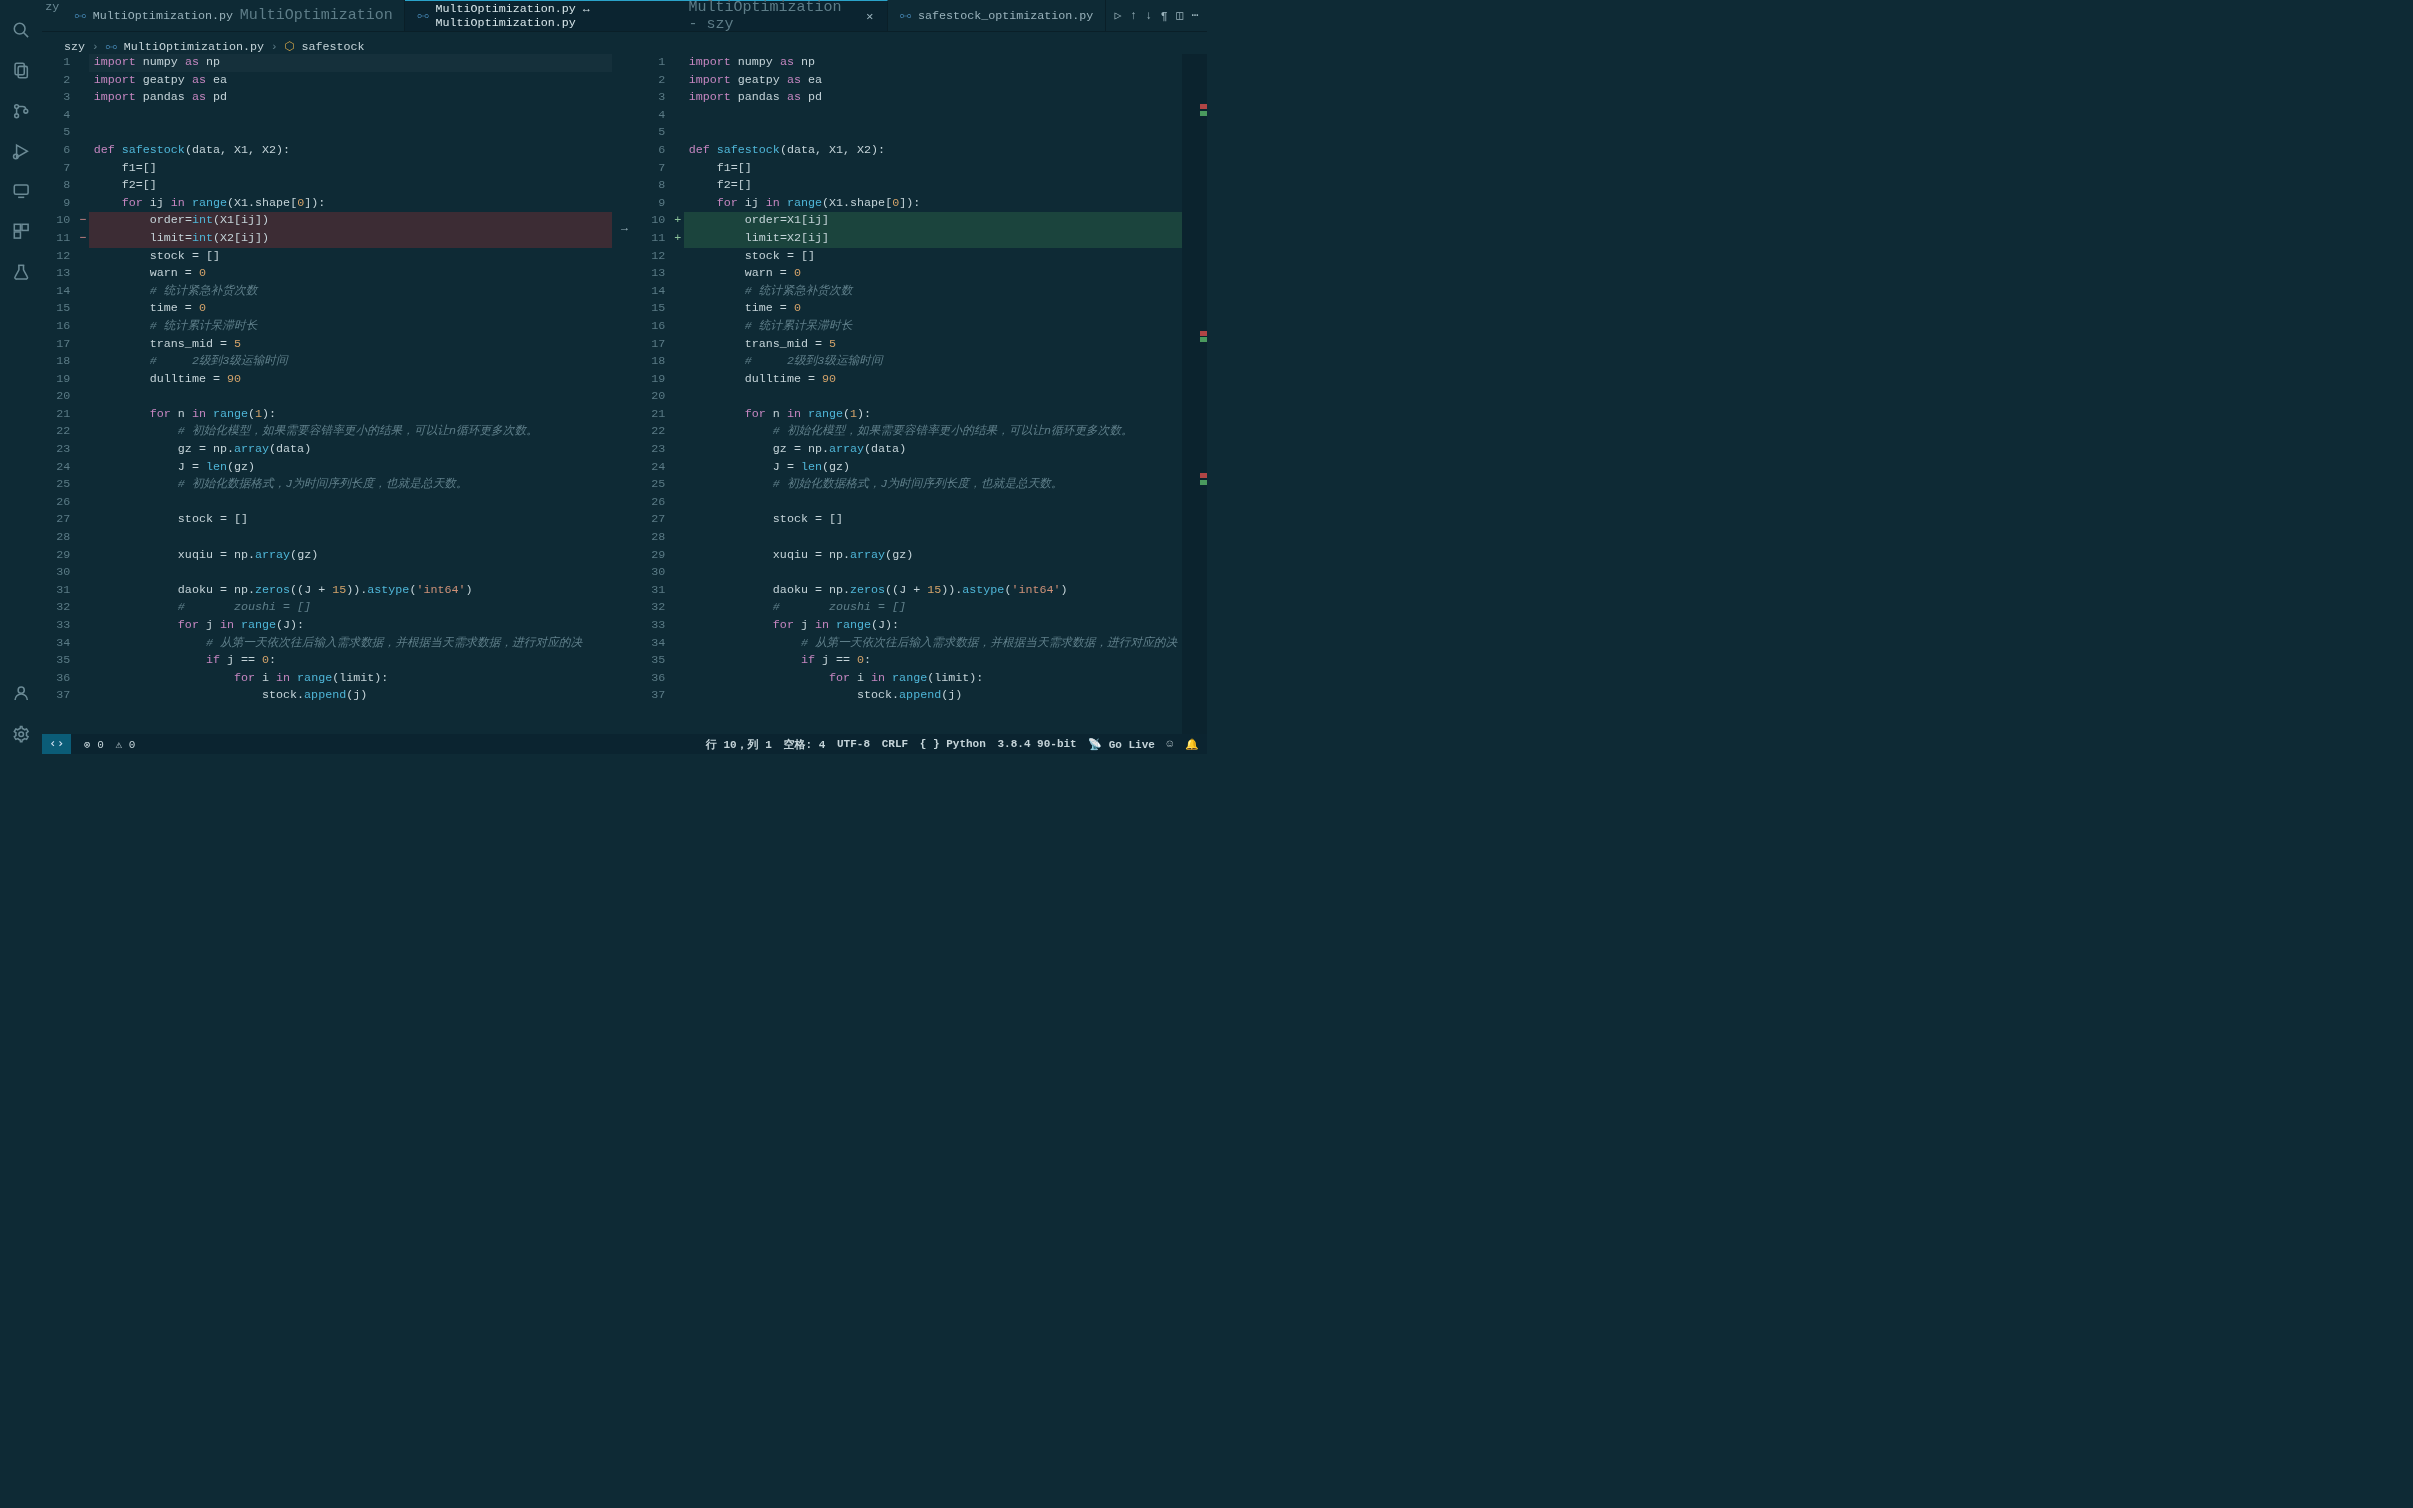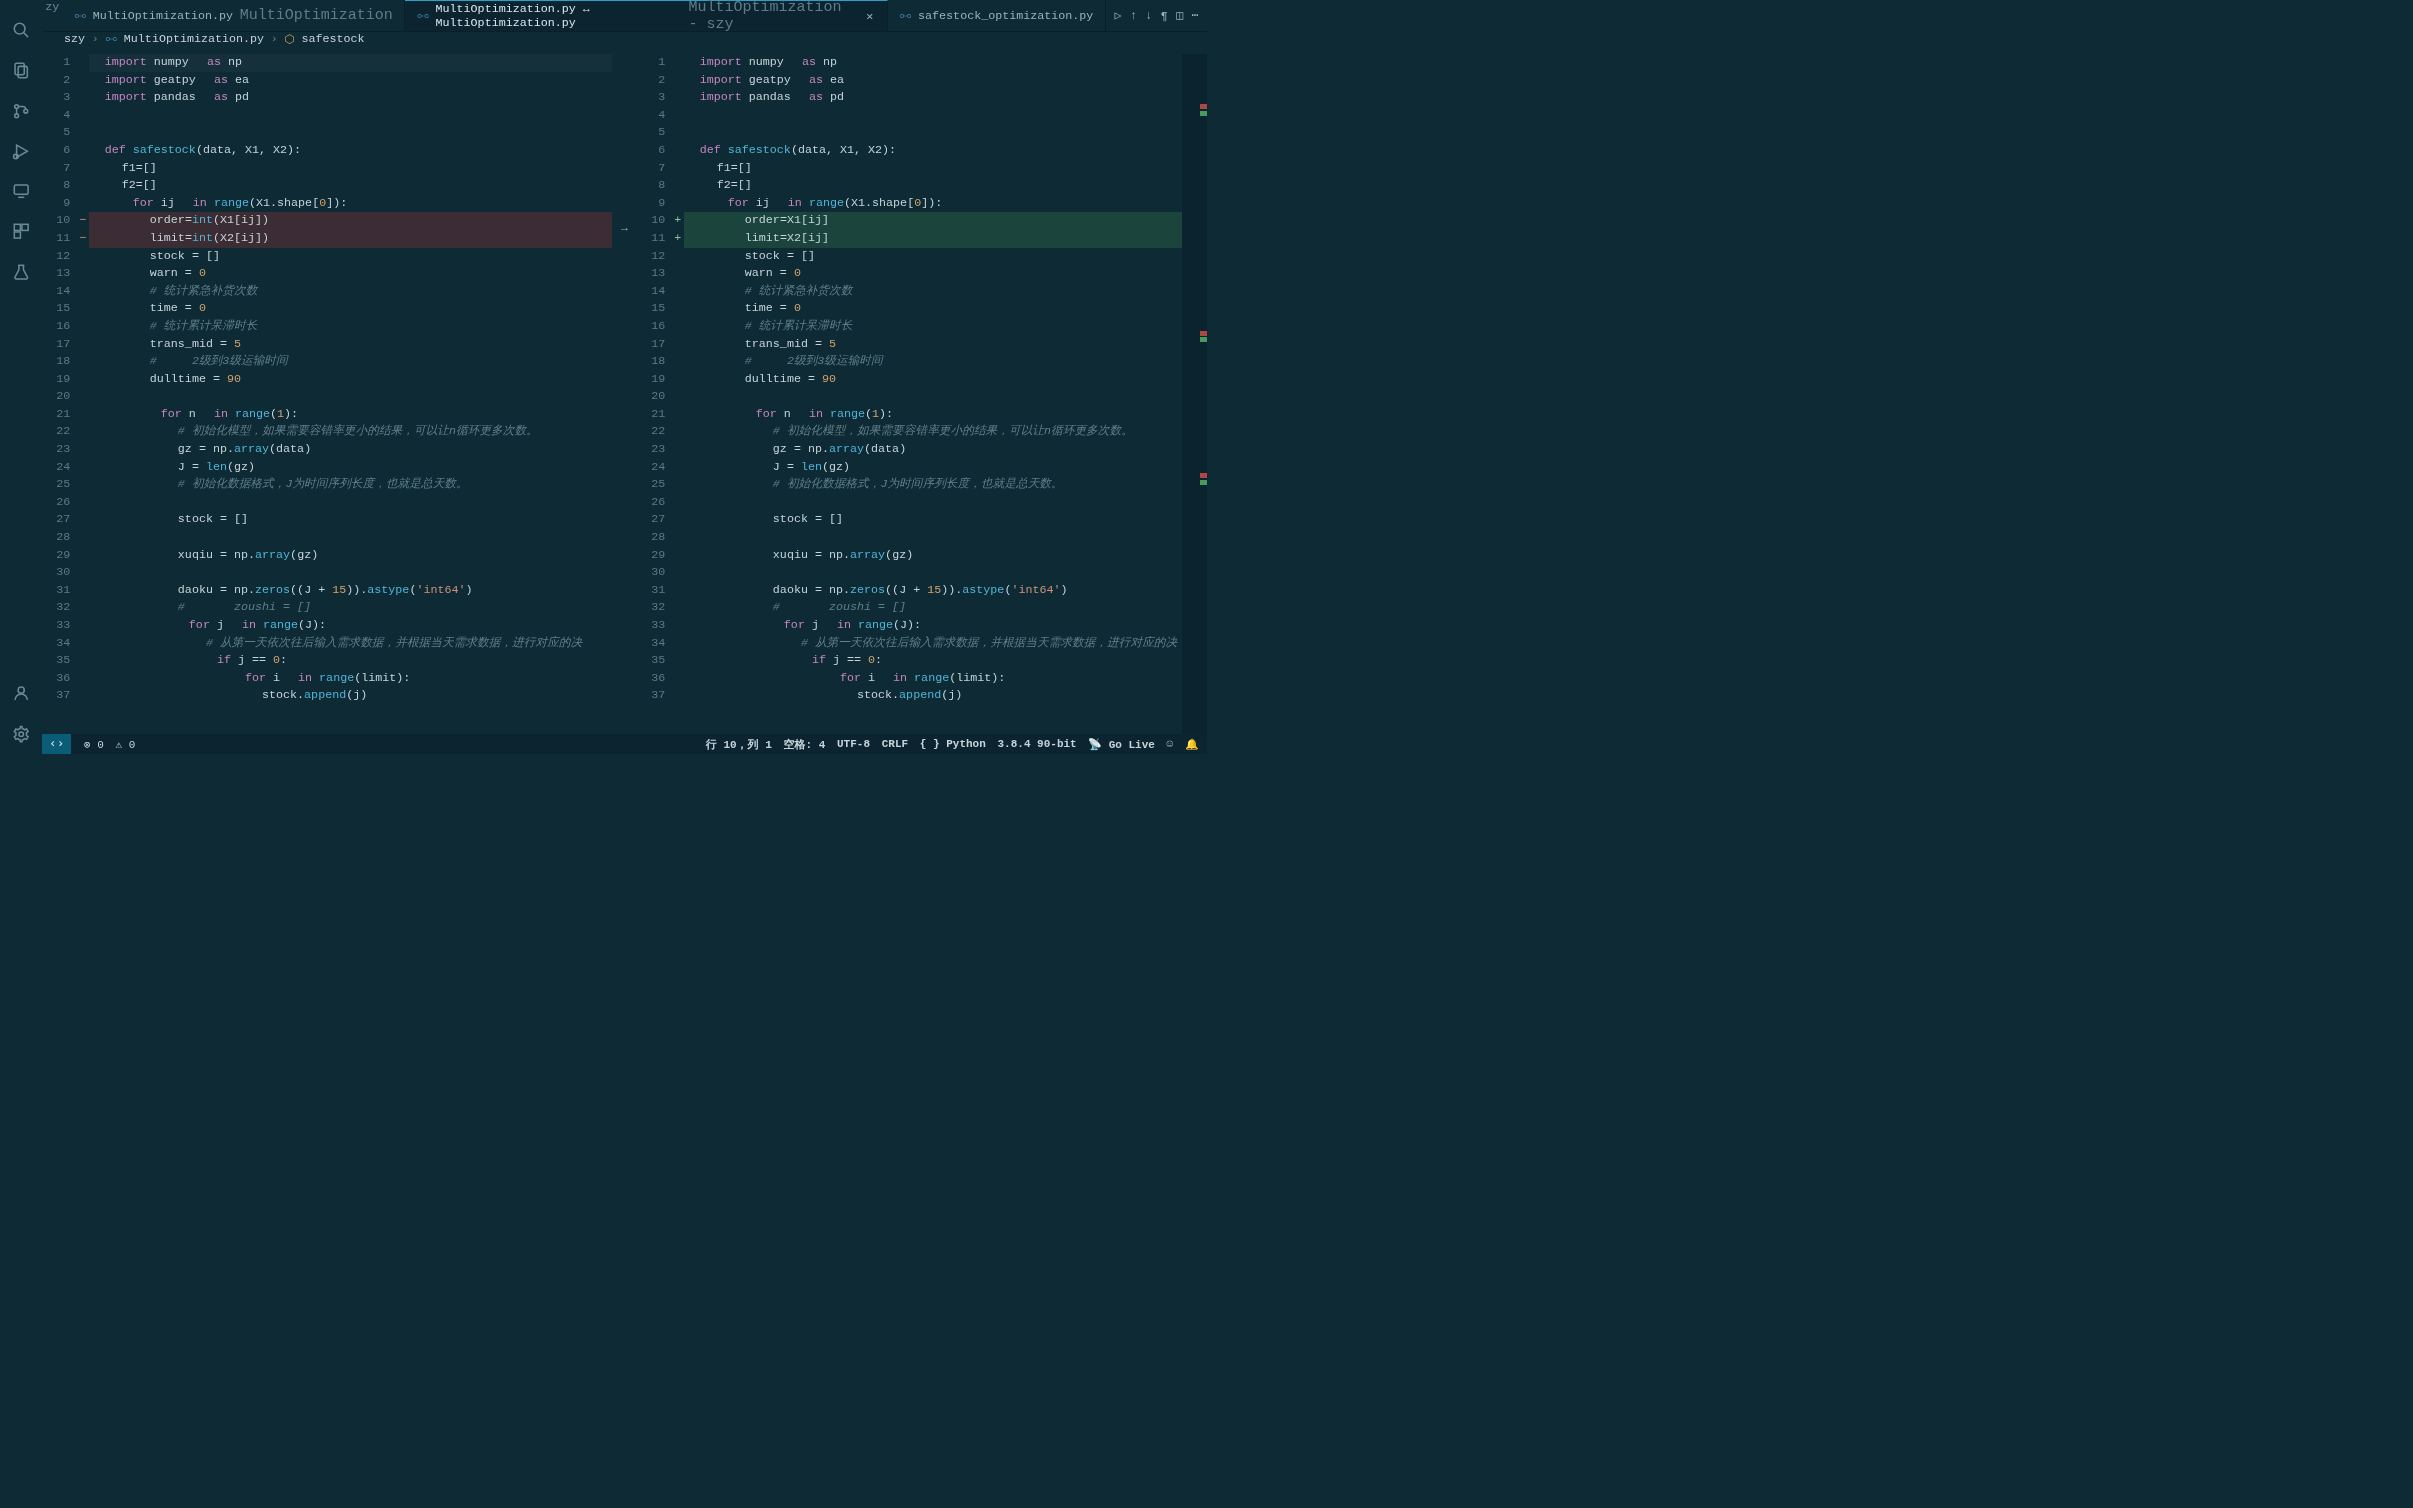--- a/index.html
+++ b/index.html
@@ -73,21 +73,21 @@
   gap: 8.4px;
   padding: 0 8.4px;
   color: #9ab3bc;
 }
 .tab-actions span { cursor: pointer; }
 
 
 .breadcrumb {
   height: 22px;
   display: flex;
-  align-items: flex-start;
+  align-items: flex-end;
   gap: 6.7px;
   padding: 0 8.4px 0 22px;
   color: #c5d4d9;
   font-size: 11.7px;
 }
 .breadcrumb .sep { color: #5e7d88; }
 .breadcrumb .file-icon { color: #4a8fbf; }
 .breadcrumb .sym-icon { color: #d8a94a; }
 
 
@@ -122,21 +122,21 @@
   white-space: pre;
   position: relative;
 }
 .codeline { padding-left: 5px; min-height: 17.6px; }
 .codeline.hl-cursor { background: rgba(255,255,255,0.03); }
 .codeline.del { background: rgba(170,50,50,0.30); }
 .codeline.add { background: rgba(60,130,80,0.30); }
 .diff-minus { color: #d38a8a; }
 .diff-plus  { color: #8cc29a; }
 
-.kw { color: #c586c0; margin-left: 11px; }
+.kw { color: #c586c0; }
 .fn { color: #4fb6d8; }
 .nm { color: #d3a36a; }
 .st { color: #ce9178; }
 .cm { color: #5f7f8a; font-style: italic; }
 .id { color: #c5d4d9; }
 .builtin { color: #4fb6d8; }
 
 .mid-arrow {
   width: 25px;
   display: flex;

